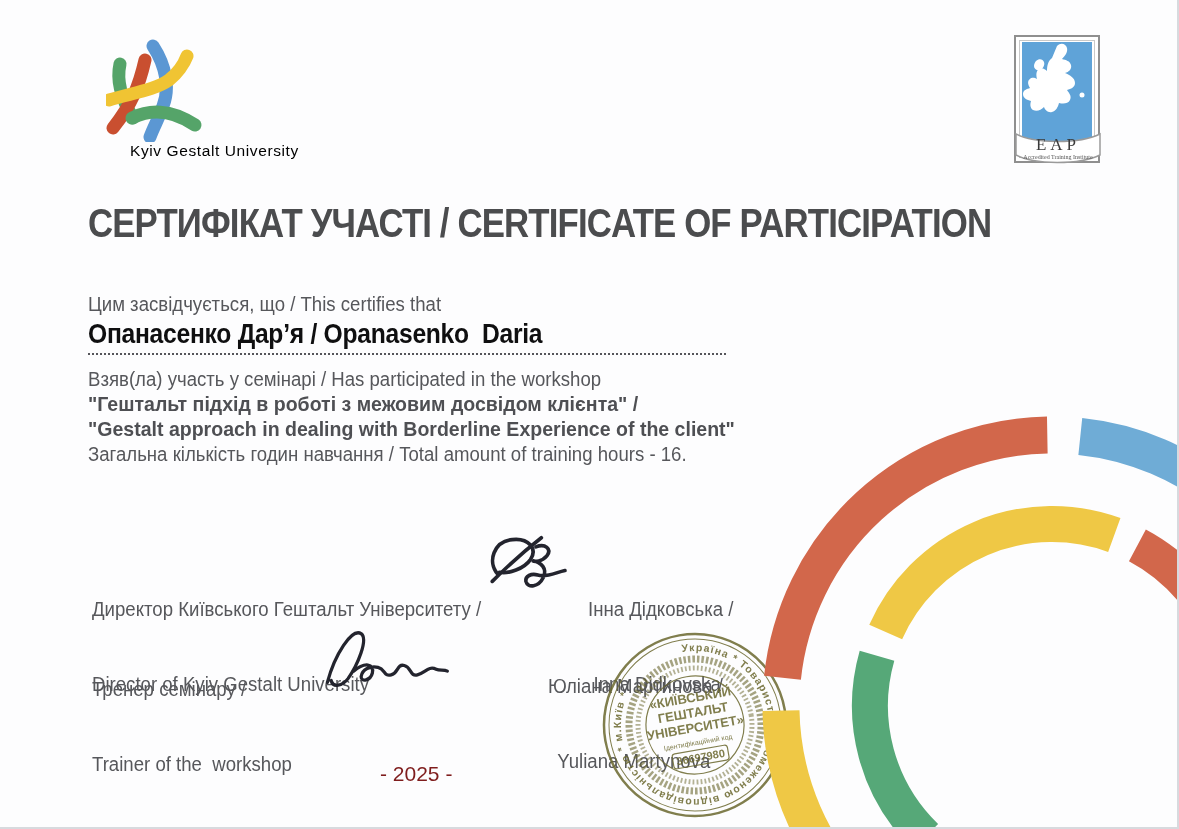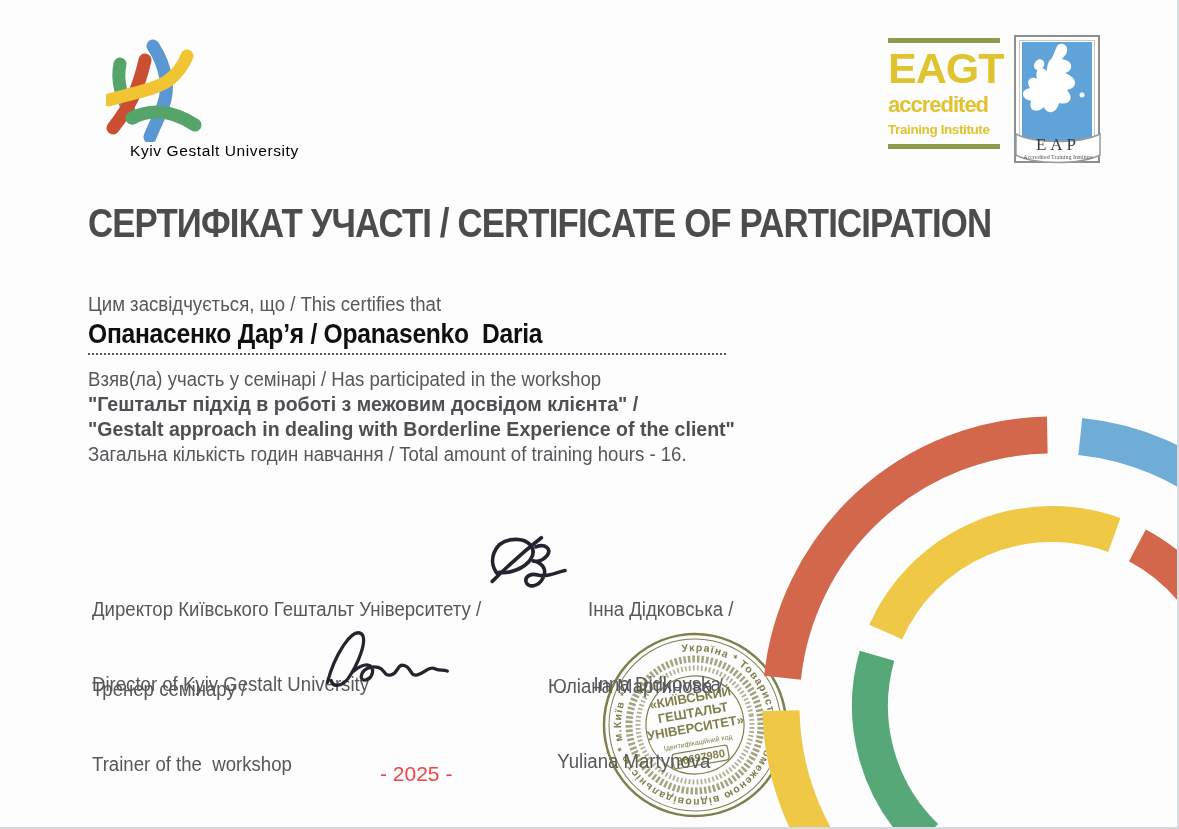--- a/index.html
+++ b/index.html
@@ -41,45 +41,38 @@
   .trainer-role{left:92px;top:627px;}
   .trainer-name{left:548px;top:624px;}
   .indent6{padding-left:6px;}
   .indent10{padding-left:10px;}
   .sig1{left:485px;top:533px;width:100px;height:75px;}
   .sig2{left:318px;top:622px;width:150px;height:72px;}
   
   .stamp{left:600px;top:630px;width:190px;height:190px;transform:rotate(-10deg);opacity:0.85;}
   .stamp text{fill:#6B682F;font-family:"Liberation Sans",sans-serif;}
   
-  .l-year{left:380px;top:762px;font-size:21px;color:#ef4444;}
+  .l-year{left:380px;top:762px;font-size:21px;color:#7f1d1d;}
   
   .arcs{left:0;top:0;width:1179px;height:829px;pointer-events:none;}
 </style>
 </head>
 <body>
 
 <div class="page">
 
   <svg class="abs kgu-logo" viewBox="0 0 165 106" fill="none" stroke-linecap="round">
     <path d="M14,28 C10,46 16,64 27,82" stroke="#55A469" stroke-width="13"></path>
     <path d="M39,24 C33,50 26,68 7,92" stroke="#C94F30" stroke-width="13"></path>
     <path d="M47,10 C60,30 64,52 57,70 C53,82 48,90 44,101" stroke="#5B97D3" stroke-width="13"></path>
     <path d="M26,82 C42,74 64,72 89,89" stroke="#55A469" stroke-width="13"></path>
     <path d="M3,64 C26,57 49,54 63,44 C71,38 78,28 81,20" stroke="#F0C433" stroke-width="13"></path>
   </svg>
   <div class="abs kgu-caption">Kyiv Gestalt University</div>
 
-  <div class="abs eagt">
-    <div class="eagt-bar"></div>
-    <div class="eagt-acronym">EAGT</div>
-    <div class="eagt-word">accredited</div>
-    <div class="eagt-sub">Training Institute</div>
-    <div class="eagt-bar"></div>
-  </div>
 
   <svg class="abs eap" viewBox="0 0 92 135">
     <rect x="3" y="3" width="84" height="126" fill="#ffffff" stroke="#8F8F8F" stroke-width="2"></rect>
     <rect x="7.5" y="7.5" width="75" height="117" fill="none" stroke="#C9C9C9" stroke-width="1"></rect>
     <rect x="10" y="9" width="70" height="100" fill="#5FA3D8"></rect>
     <path fill="#ffffff" d="M45,13 c4,-4 9,-2 10,2 c1,4 -2,8 -5,11 c4,1 8,2 9,6 c1,4 -2,7 -6,8 c5,2 10,5 10,10 c0,4 -4,6 -8,7 c2,3 5,6 3,10 c-2,4 -7,4 -11,3 c-1,4 -3,8 -7,9 c-4,1 -7,-2 -8,-5 c-3,3 -7,5 -11,3 c-3,-2 -3,-6 -2,-9 c-4,-1 -8,-3 -8,-7 c0,-4 4,-5 7,-6 c-2,-3 -3,-7 0,-9 c2,-2 5,-1 7,0 c-1,-4 -1,-8 2,-10 c3,-2 6,0 8,2 c0,-5 1,-10 5,-13 z"></path>
     <path fill="#ffffff" d="M24,28 c3,-3 7,-2 8,1 c1,3 -1,7 -4,8 c-3,1 -6,-1 -6,-4 c0,-2 1,-4 2,-5 z"></path>
     <circle cx="20" cy="52" r="2" fill="#ffffff"></circle>
     <circle cx="70" cy="62" r="2.5" fill="#ffffff"></circle>
     <path d="M4,101 C22,111 68,111 88,101 L88,122 C68,132 22,132 4,122 Z" fill="#ffffff" stroke="#9A9A9A" stroke-width="1.5"></path>

